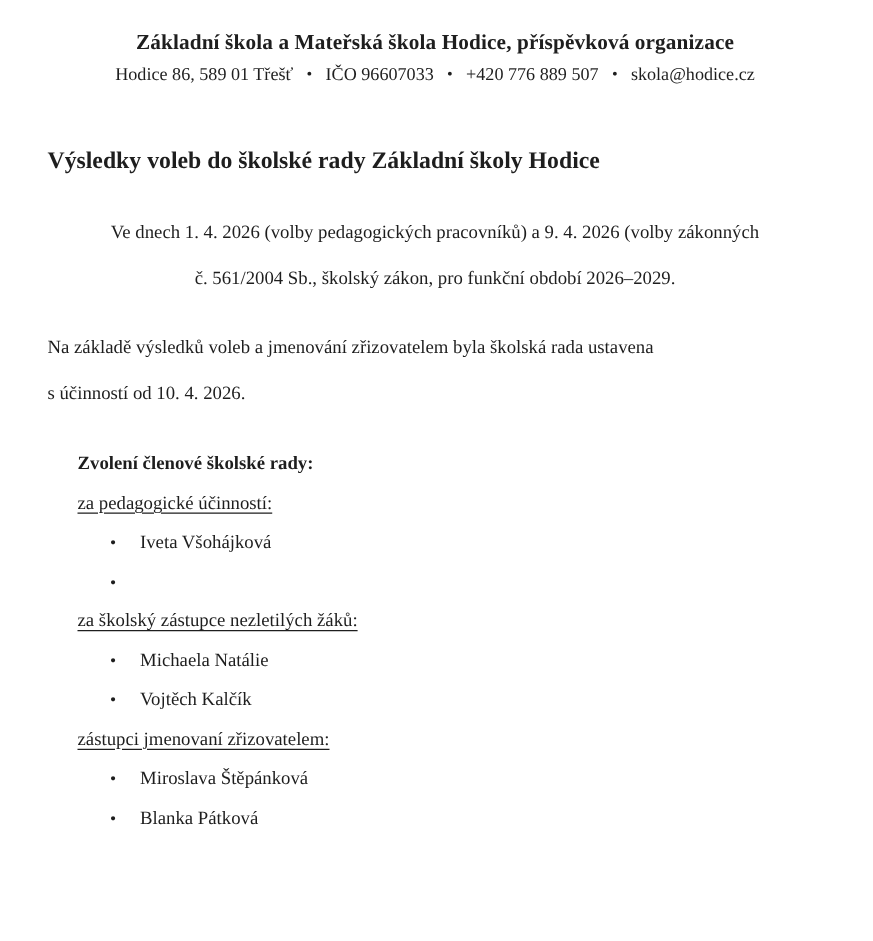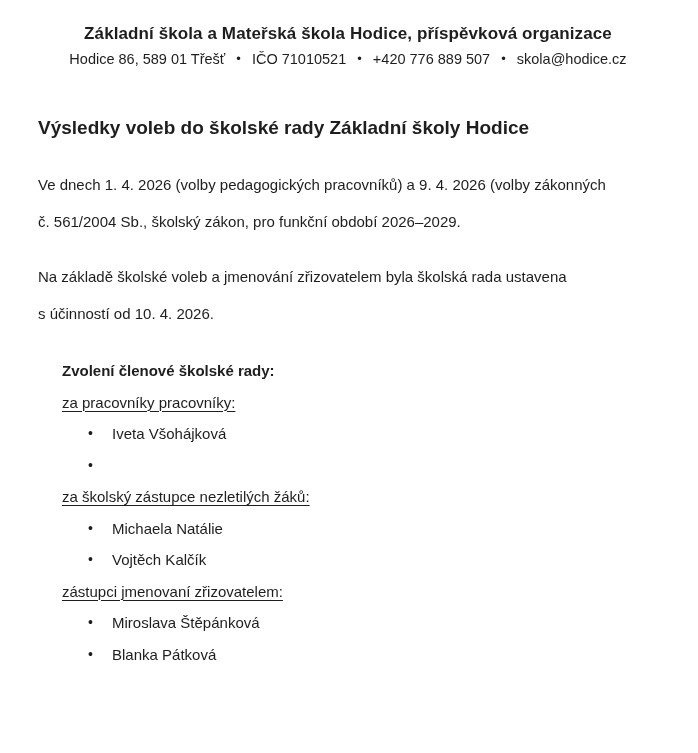--- a/index.html
+++ b/index.html
@@ -14,20 +14,21 @@
     font-family: "Liberation Sans", "DejaVu Sans", sans-serif;
     color: #1e1e1e;
     -webkit-font-smoothing: antialiased;
   }
   .page {
     box-sizing: border-box;
     width: 696px;
     height: 753px;
     padding: 23px 38px 0 38px;
     background: #ffffff;
+    font-family: Liberation Serif, serif;
   }
 
   
   .letterhead { text-align: center; }
   .school-name {
     font-size: 17px;
     font-weight: 700;
     line-height: 22px;
     letter-spacing: 0.1px;
     white-space: nowrap;
@@ -50,21 +51,21 @@
     margin: 50px 0 0 0;
     font-size: 19px;
     font-weight: 700;
     line-height: 20px;
   }
   .para {
     margin: 0;
     font-size: 15px;
     line-height: 36.5px;
   }
-  .para-1 { margin-top: 29px; }
+  .para-1 { margin-top: 29px; text-align: center; }
   .para-2 { margin-top: 19px; }
 
   
   .results {
     margin: 23px 0 0 24px;
     font-size: 15px;
     line-height: 31.5px;
   }
   .results-heading { font-weight: 700; }
   .group-label {
@@ -85,47 +86,47 @@
 </head>
 <body>
 
 <div class="page">
 
   <header class="letterhead">
     <div class="school-name">Základní škola a Mateřská škola Hodice, příspěvková organizace</div>
     <div class="contact-line">
       <span>Hodice 86, 589 01 Třešť</span>
       <span class="sep">•</span>
-      <span>IČO 71010521</span>
+      <span>IČO 96607033</span>
       <span class="sep">•</span>
       <span>+420 776 889 507</span>
       <span class="sep">•</span>
       <span>skola@hodice.cz</span>
     </div>
   </header>
 
   <main>
 
     <h1 class="doc-title">Výsledky voleb do školské rady Základní školy Hodice</h1>
 
     <p class="para para-1">
       <span class="line" style="display:block">Ve dnech 1. 4. 2026 (volby pedagogických pracovníků) a 9. 4. 2026 (volby zákonných</span>
       <span class="line" style="display:block">č. 561/2004 Sb., školský zákon, pro funkční období 2026–2029.</span>
     </p>
 
     <p class="para para-2">
-      <span class="line" style="display:block">Na základě školské voleb a jmenování zřizovatelem byla školská rada ustavena</span>
+      <span class="line" style="display:block">Na základě výsledků voleb a jmenování zřizovatelem byla školská rada ustavena</span>
       <span class="line" style="display:block">s účinností od 10. 4. 2026.</span>
     </p>
 
     <section class="results">
 
       <div class="results-heading">Zvolení členové školské rady:</div>
 
-      <div class="group-label">za pracovníky pracovníky:</div>
+      <div class="group-label">za pedagogické účinností:</div>
       <div class="member-row">
         <span class="bullet">•</span>
         <span class="member-name">Iveta Všohájková</span>
       </div>
       <div class="member-row">
         <span class="bullet">•</span>
       </div>
 
       <div class="group-label">za školský zástupce nezletilých žáků:</div>
       <div class="member-row">

